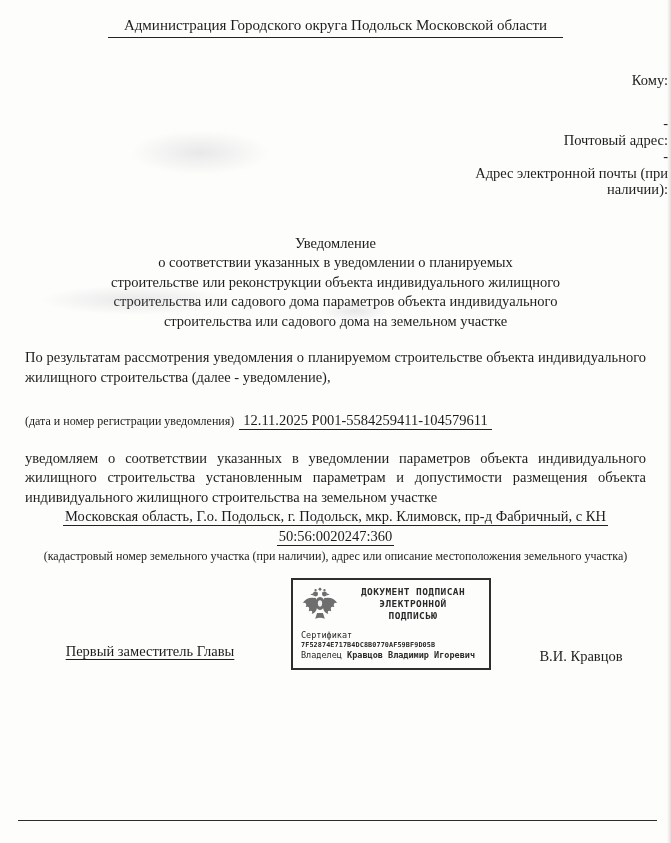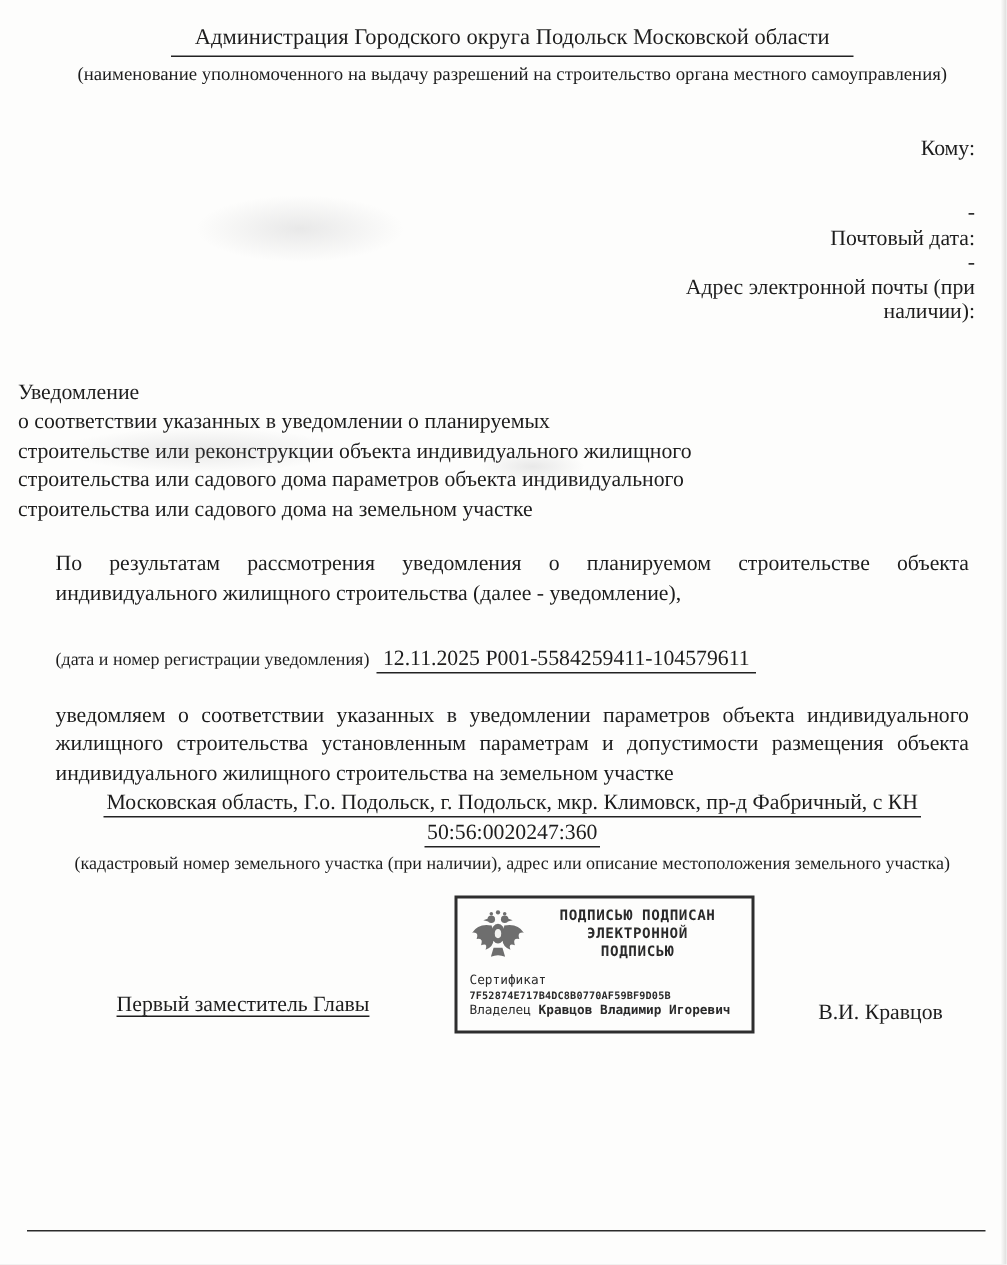--- a/index.html
+++ b/index.html
@@ -2,39 +2,38 @@
 <html><head>
 <meta charset="utf-8">
 <style>
   html,body { margin:0; padding:0; background:#e8e8e8; }
   .page {
     position:relative; width:671px; height:843px; margin:0 auto;
     background:#fdfdfc; color:#1d1d1d; overflow:hidden;
     font-family:"Liberation Serif","DejaVu Serif",serif;
     font-size:14.5px; line-height:19.5px;
     box-sizing:border-box;
-    padding-left:12px;
   }
   .u { border-bottom:1px solid #222; }
   .uline { text-decoration:underline; text-underline-offset:3px; }
   .cap { font-size:12px; line-height:15px; }
   .center { text-align:center; }
 
   
   .header { margin-top:16px; text-align:center; }
   .org-name { display:inline-block; padding:0 16px 1px; border-bottom:1.5px solid #222; font-size:15px; }
   .org-caption { margin-top:4px; font-size:12.5px; line-height:15px; }
 
   
-  .addressee { margin:34px 21px 0 auto; width:330px; text-align:right; line-height:16.5px; }
+  .addressee { margin:34px 3px 0 auto; width:330px; text-align:right; line-height:16.5px; }
   .addr-gap { height:27px; }
   .addr-email { width:222px; margin-left:auto; }
 
   
-  .doc-title { margin-top:36px; text-align:left; }
+  .doc-title { margin-top:36px; text-align:center; }
 
   
   .date-row { margin:24px 64px 0 25px; display:flex; justify-content:space-between; }
   .date-row .u { padding:0 3px 1px; }
 
   .para { margin:17px 25px 0; text-align:justify; }
 
   .sent { margin:18px 25px 0; }
   .cap-row { margin-top:5px; }
   .cap-row .val { margin-left:42px; padding:0 16px 1px; }
@@ -78,28 +77,27 @@
 
 <div class="page">
 
   <div class="smudge" style="left:130px; top:130px; width:140px; height:45px;"></div>
   <div class="smudge" style="left:40px;  top:285px; width:190px; height:30px;"></div>
   <div class="smudge" style="left:320px; top:300px; width:70px;  height:22px;"></div>
   <div class="edge-shadow"></div>
 
   <div class="header">
     <span class="org-name">Администрация Городского округа Подольск Московской области</span>
-    <div class="org-caption">(наименование уполномоченного на выдачу разрешений на строительство органа местного самоуправления)</div>
   </div>
 
   <div class="addressee">
     <div>Кому:</div>
     <div class="addr-gap"></div>
     <div>-</div>
-    <div>Почтовый дата:</div>
+    <div>Почтовый адрес:</div>
     <div>-</div>
     <div class="addr-email">Адрес электронной почты (при наличии):</div>
   </div>
 
   <div class="doc-title">
     <div>Уведомление</div>
     <div>о соответствии указанных в уведомлении о планируемых</div>
     <div>строительстве или реконструкции объекта индивидуального жилищного</div>
     <div>строительства или садового дома параметров объекта индивидуального</div>
     <div>строительства или садового дома на земельном участке</div>
@@ -147,21 +145,21 @@
                 <circle cx="32" cy="3.2" r="2.4"></circle>
                 <ellipse cx="32" cy="27" rx="8" ry="11"></ellipse>
                 <path d="M25 18 Q10 15 3 26 Q11 25 8 33 Q16 31 13 40 Q21 37 18 45 Q27 42 27 33 Z"></path>
                 <path d="M39 18 Q54 15 61 26 Q53 25 56 33 Q48 31 51 40 Q43 37 46 45 Q37 42 37 33 Z"></path>
                 <path d="M27 43 L37 43 L40 53 Q32 49.5 24 53 Z"></path>
               </g>
               <ellipse cx="32" cy="27" rx="3.6" ry="5.2" fill="#efefec"></ellipse>
             </svg>
           </span>
           <span class="stamp-title">
-            <div>ПОДПИСЬЮ ПОДПИСАН</div>
+            <div>ДОКУМЕНТ ПОДПИСАН</div>
             <div>ЭЛЕКТРОННОЙ</div>
             <div>ПОДПИСЬЮ</div>
           </span>
         </div>
         <div class="stamp-cert">Сертификат</div>
         <div class="stamp-certnum">7F52874E717B4DC8B0770AF59BF9D05B</div>
         <div class="stamp-owner">
           <span>Владелец</span>
           <b>Кравцов Владимир Игоревич</b>
         </div>

